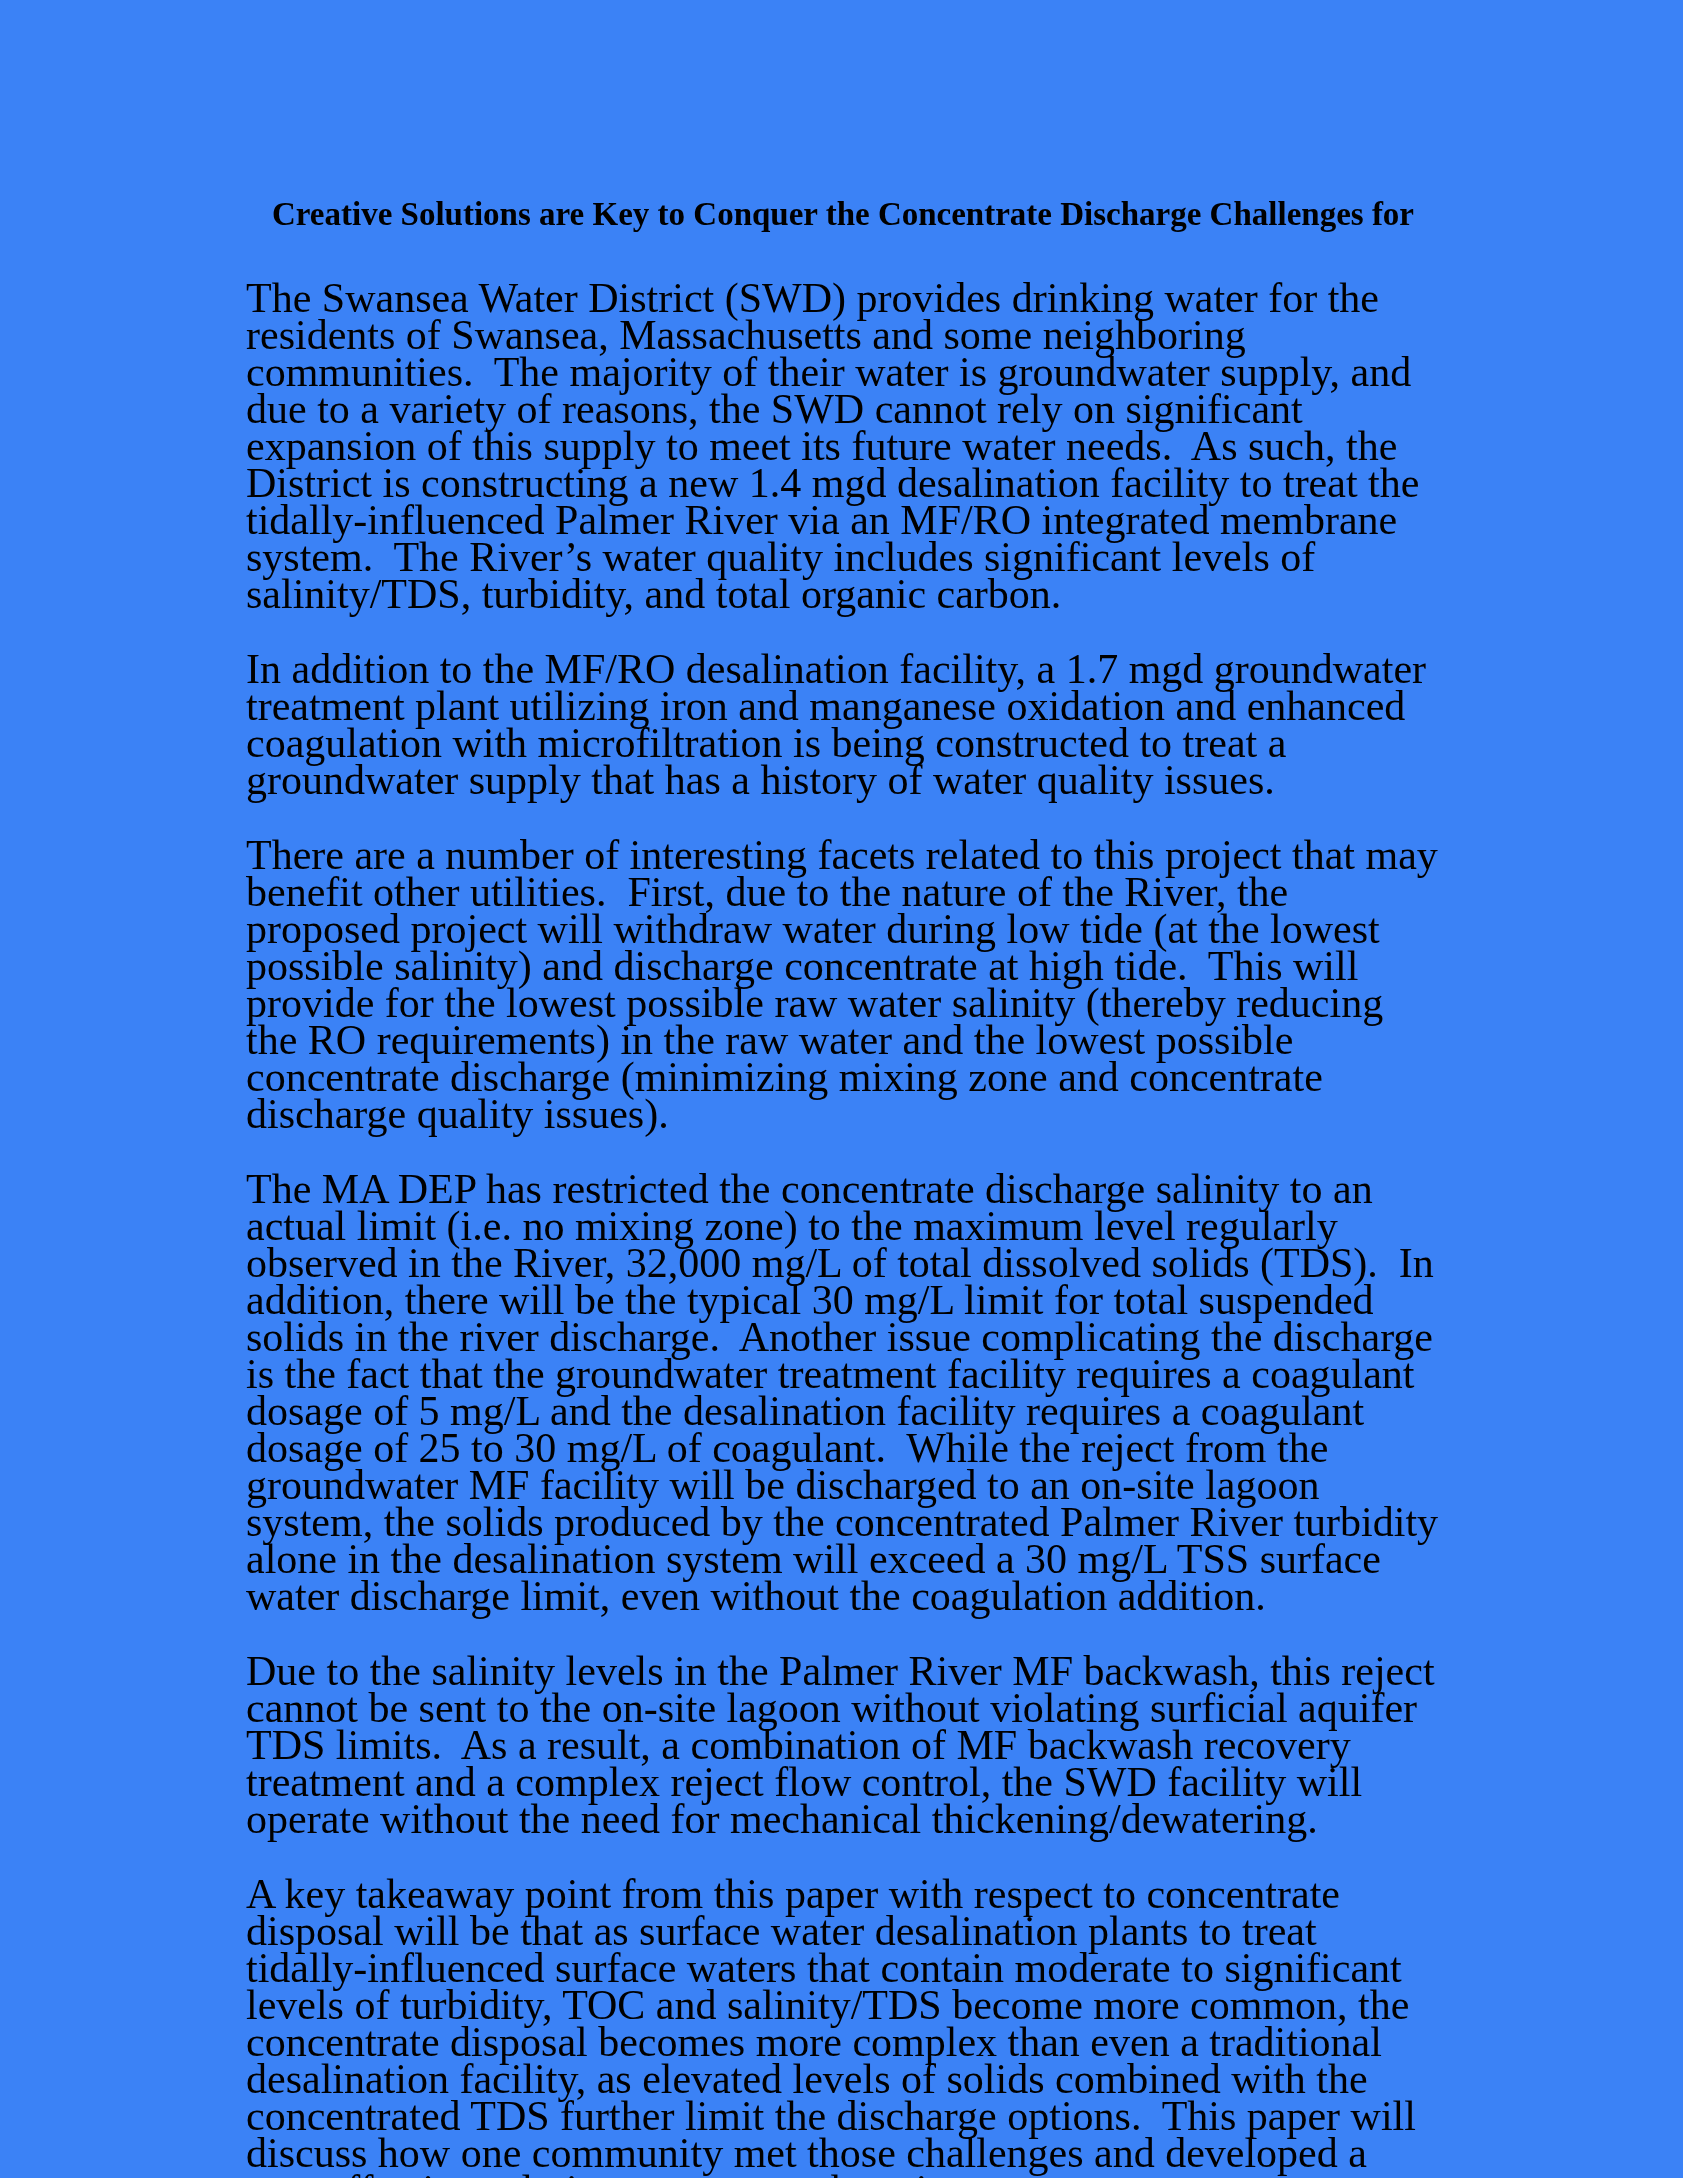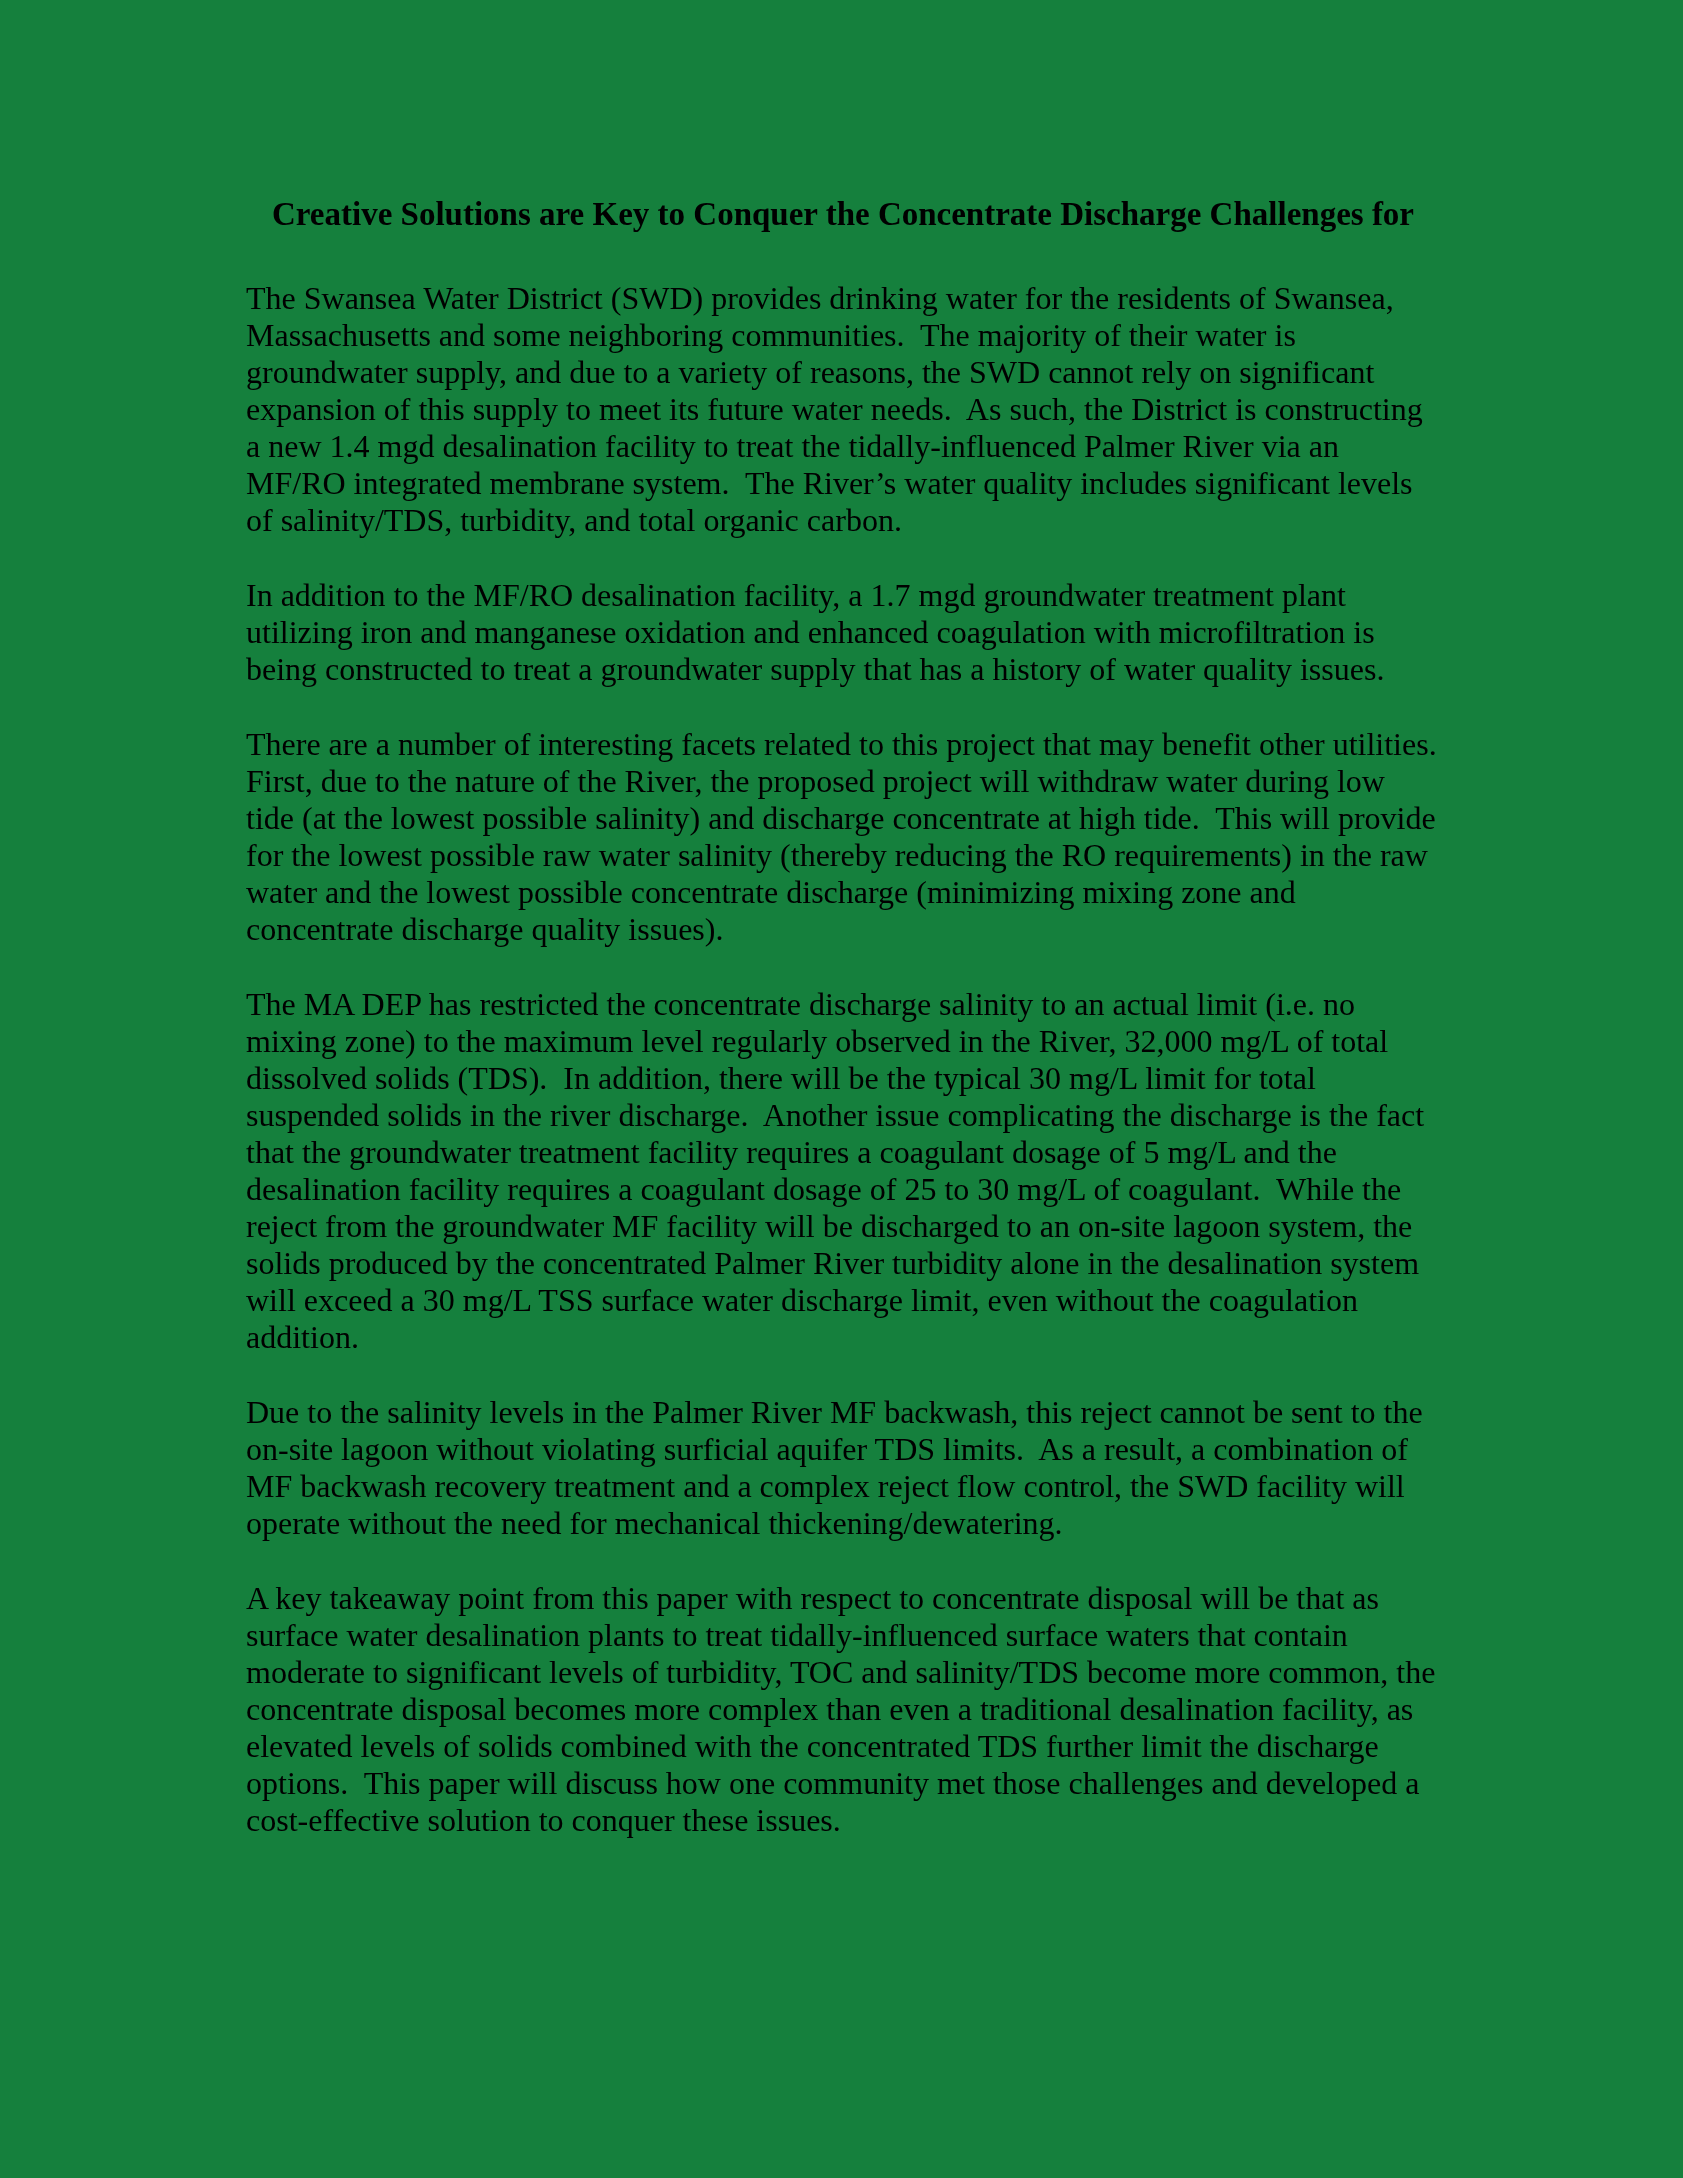--- a/index.html
+++ b/index.html
@@ -13,36 +13,36 @@
     position: relative;
     font-family: "Liberation Serif", "DejaVu Serif", serif;
     color: #000000;
   }
   .page {
     position: absolute;
     top: 0;
     left: 0;
     width: 1683px;
     height: 2178px;
-    background: #15803d;
+    background: #3b82f6;
     box-sizing: border-box;
     padding: 194px 243px 0 246px;
   }
   .doc-title {
     text-align: center;
     font-weight: bold;
     font-size: 33px;
     line-height: 40px;
     margin: 0 0 46px 0;
   }
   .doc-title .title-line {
     display: block;
   }
   .body-text p {
-    font-size: 32px;
+    font-size: 42px;
     line-height: 37px;
     margin: 0 0 38px 0;
     text-align: left;
     white-space: pre-wrap;
   }
 </style>
 </head>
 <body>
 
 <div class="page">

